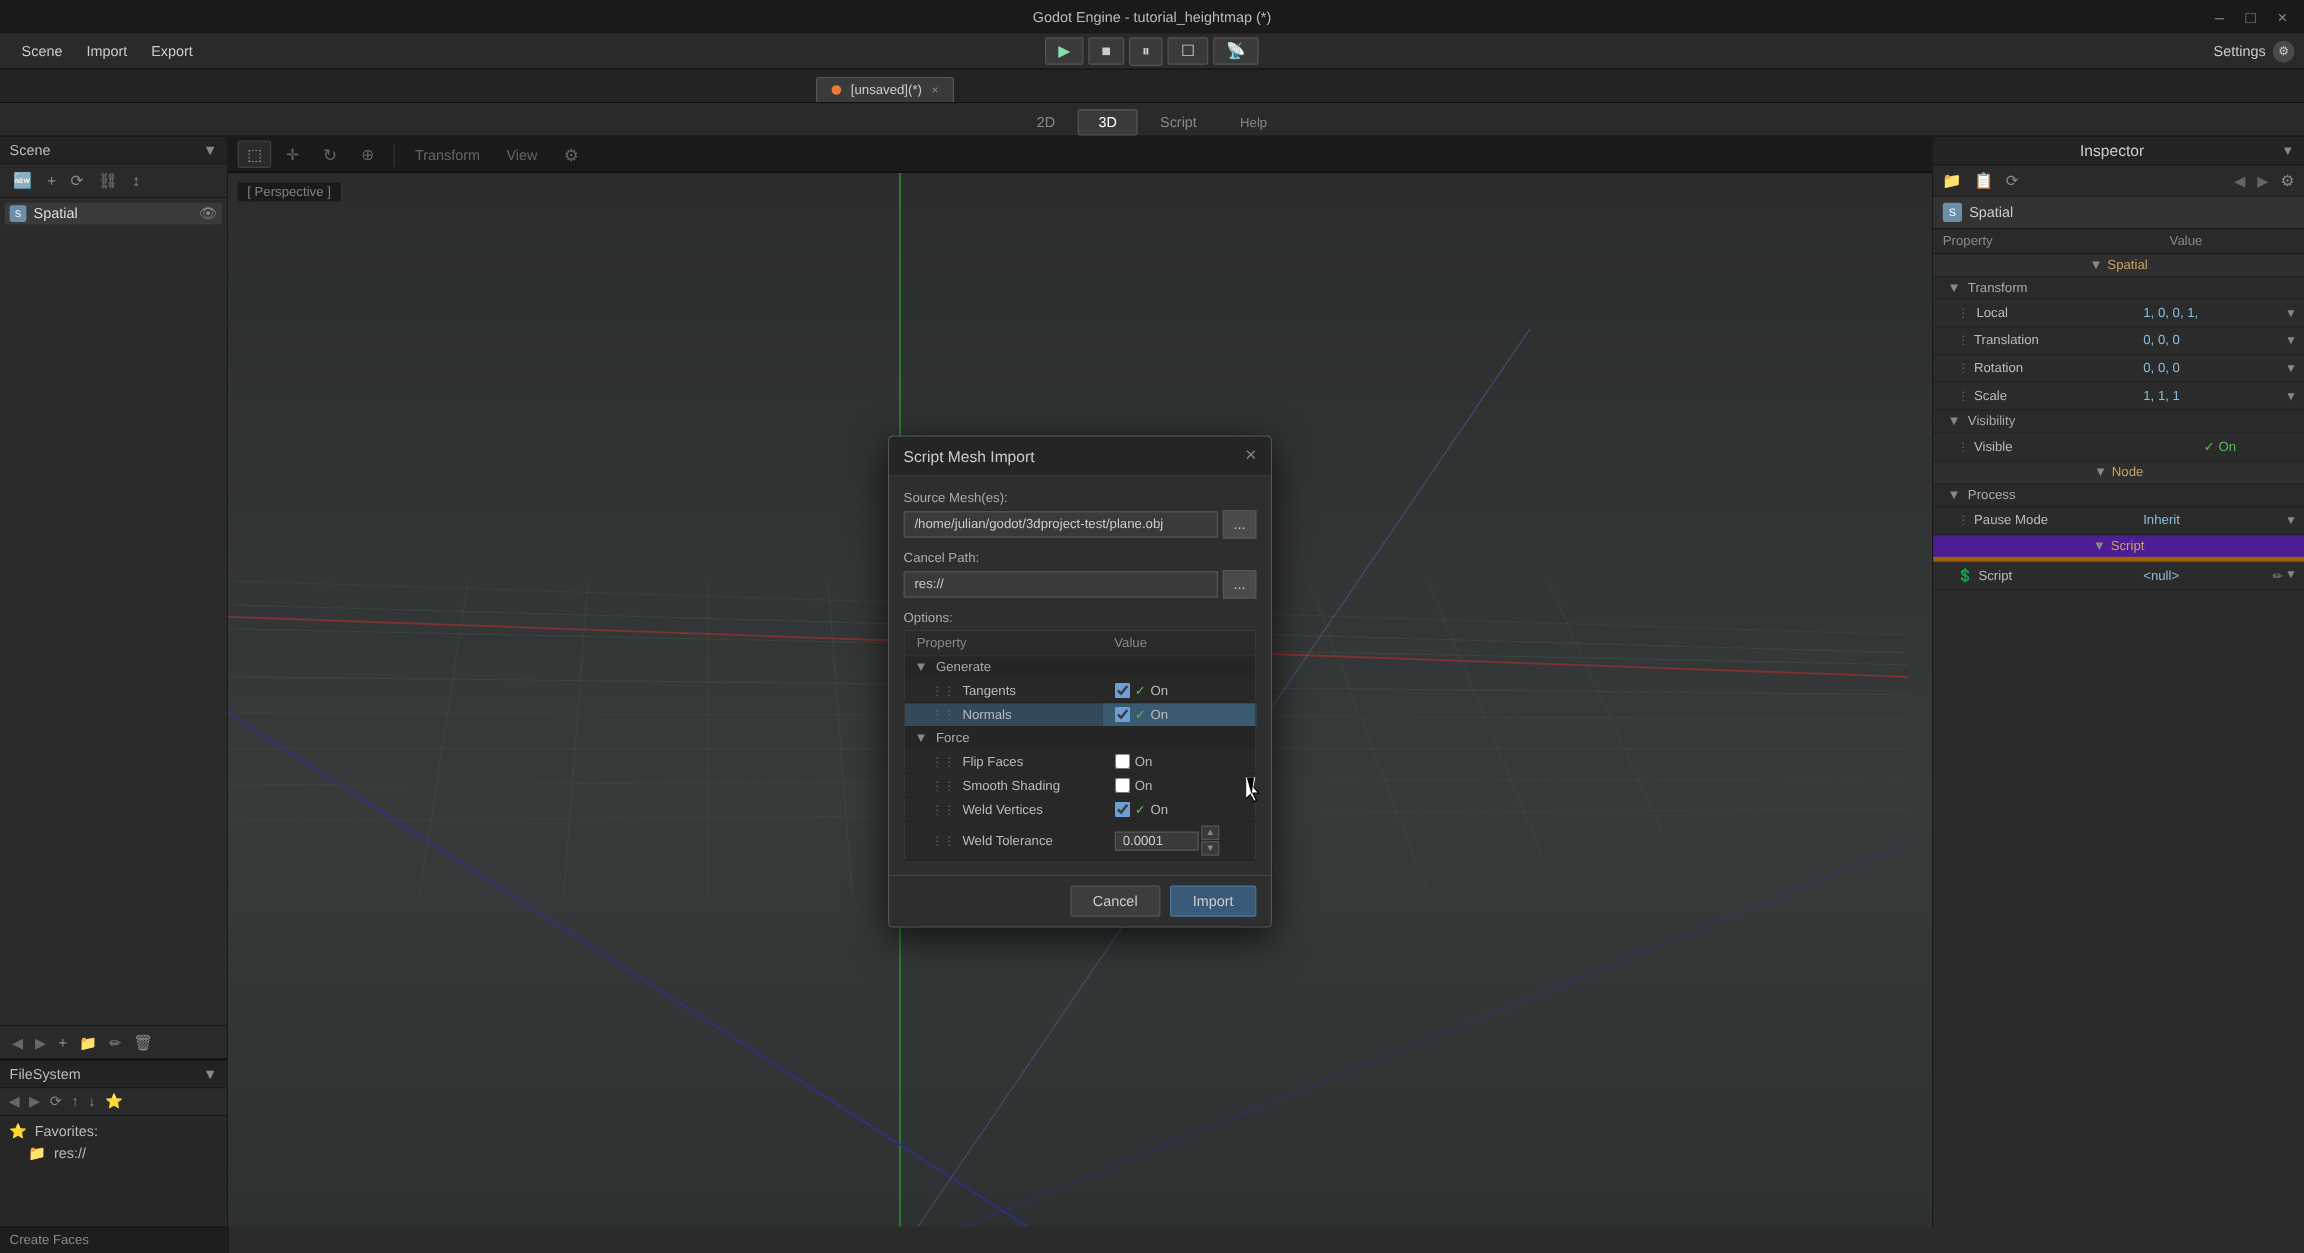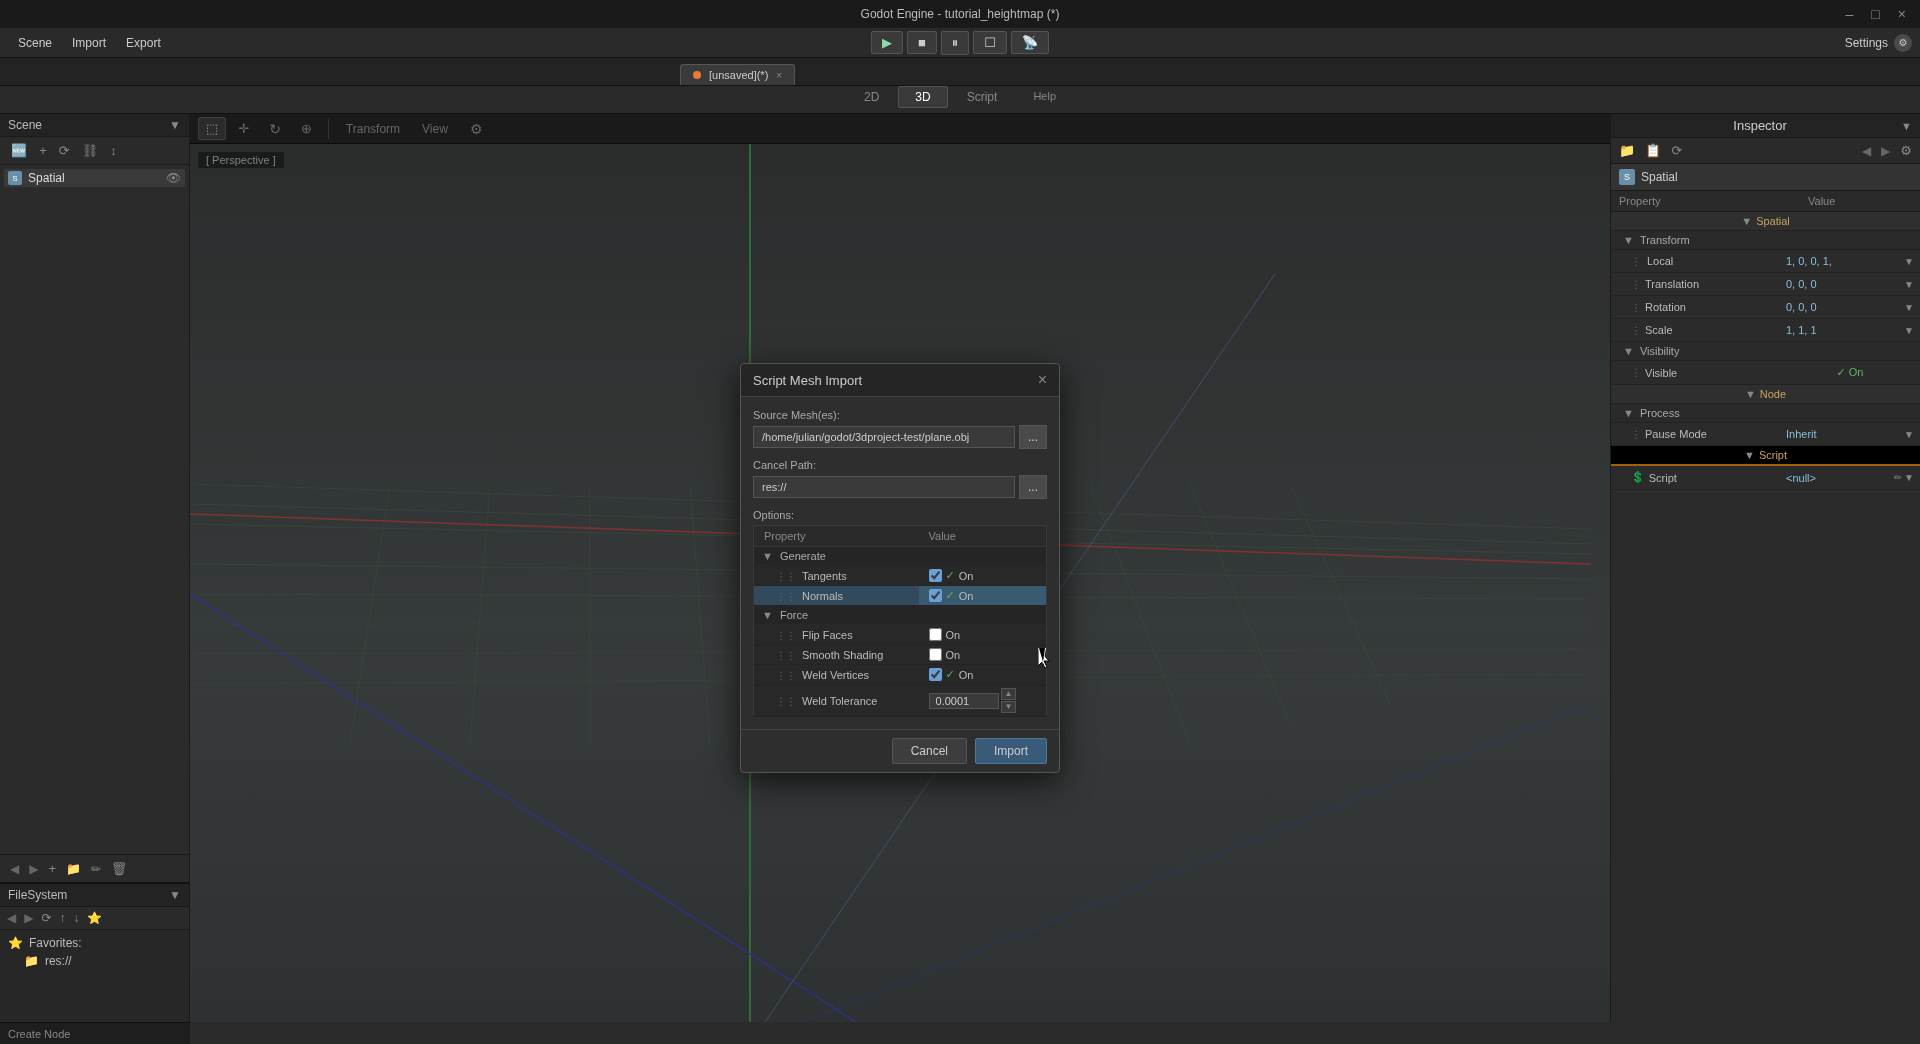--- a/index.html
+++ b/index.html
@@ -78,21 +78,21 @@
 </div>
 
 <div id="tabbar" style="background:#232323; height:28px; display:flex; align-items:flex-end; padding-left:680px; border-bottom:1px solid #111;">
   <div class="tab active" style="background:#3a3a3a; border:1px solid #555; border-bottom:none; padding:4px 12px; cursor:pointer; font-size:11px; color:#ccc; display:flex; align-items:center; gap:8px; border-radius:3px 3px 0 0;">
     <span style="width:8px; height:8px; background:#e87a3a; border-radius:50; display:inline-block; border-radius:50%;"></span>
     <span>[unsaved](*)</span>
     <span class="tab-close">×</span>
   </div>
 </div>
 
-<div id="viewswitcher" style="background:#2a2a2a; height:28px; display:flex; align-items:flex-start; justify-content:center; gap:2px; border-bottom:1px solid #111;">
+<div id="viewswitcher" style="background:#2a2a2a; height:28px; display:flex; align-items:flex-end; justify-content:center; gap:2px; border-bottom:1px solid #111;">
   <button class="view-btn" style="background:transparent; border:1px solid transparent; color:#888; padding:3px 16px; cursor:pointer; font-size:12px; border-radius:2px;">2D</button>
   <button class="view-btn active" style="background:#3a3a3a; border:1px solid #555; color:#fff; padding:3px 16px; cursor:pointer; font-size:12px; border-radius:2px;">3D</button>
   <button class="view-btn" style="background:transparent; border:1px solid transparent; color:#888; padding:3px 16px; cursor:pointer; font-size:12px; border-radius:2px;">Script</button>
   <button class="view-btn" style="background:transparent; border:1px solid transparent; color:#888; padding:3px 16px; cursor:pointer; font-size:11px; border-radius:2px;">Help</button>
 </div>
 
 <div id="main-layout" style="display:flex; height:calc(1044px - 28px - 30px - 28px - 28px - 22px); position:relative;">
 
   <div id="left-panel" style="width:190px; background:#2b2b2b; border-right:1px solid #1a1a1a; display:flex; flex-direction:column; flex-shrink:0;">
 
@@ -436,35 +436,35 @@
       <div style="display:flex; align-items:center; border-bottom:1px solid #222; padding:2px 0;">
         <div style="flex:1; padding:3px 8px 3px 20px; color:#bbb; font-size:11px; display:flex; align-items:center; gap:4px;">
           <span style="color:#666; font-size:10px;">⋮</span> Pause Mode
         </div>
         <div style="width:140px; padding:3px 6px; color:#8abedc; font-size:11px; display:flex; align-items:center; justify-content:space-between;">
           <span>Inherit</span>
           <span style="color:#888; cursor:pointer; font-size:10px;">▼</span>
         </div>
       </div>
 
-      <div style="background:#000000; color:#c8a060; padding:3px 6px; font-size:11px; cursor:pointer; border-bottom:2px solid #a16207;">
+      <div style="background:#4c1d95; color:#c8a060; padding:3px 6px; font-size:11px; cursor:pointer; border-bottom:4px solid #a16207;">
         <span style="color:#888; margin-right:4px;">▼</span>Script
       </div>
 
       <div style="display:flex; align-items:center; border-bottom:1px solid #222; padding:2px 0;">
         <div style="flex:1; padding:3px 8px 3px 20px; color:#bbb; font-size:11px; display:flex; align-items:center; gap:4px;">
           <span style="color:#6a9fd8; font-size:11px;">💲</span> Script
         </div>
         <div style="width:140px; padding:3px 6px; color:#8abedc; font-size:11px; display:flex; align-items:center; justify-content:space-between;">
           <span>&lt;null&gt;</span>
           <div style="display:flex; gap:2px;">
             <span style="color:#888; cursor:pointer; font-size:10px;">✏</span>
             <span style="color:#888; cursor:pointer; font-size:10px;">▼</span>
           </div>
         </div>
       </div>
     </div>
   </div>
 </div>
 
 <div style="background:#1e1e1e; height:22px; display:flex; align-items:center; padding:0 8px; font-size:11px; color:#888; border-top:1px solid #111; position:fixed; bottom:0; left:0; width:190px;">
-  <span>Create Node</span>
+  <span>Create Faces</span>
 </div>
 
 </body></html>

